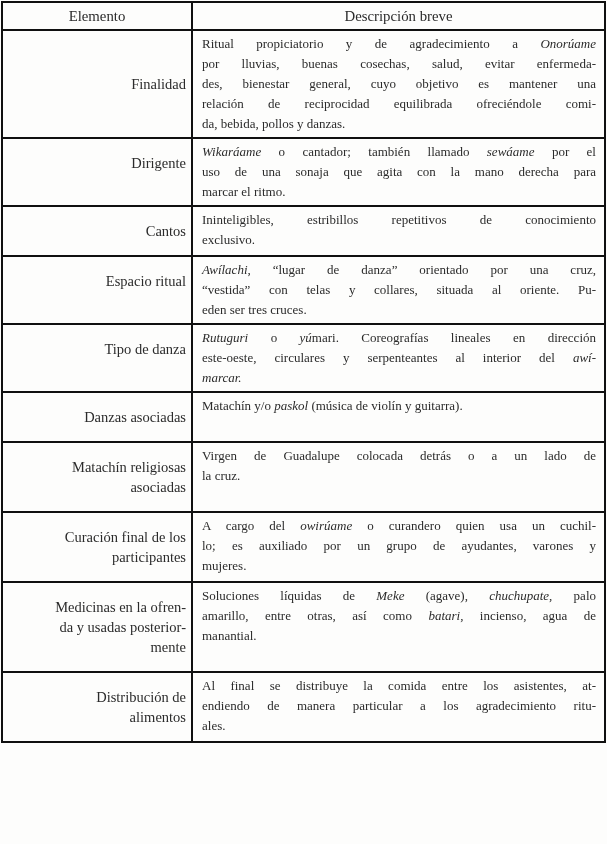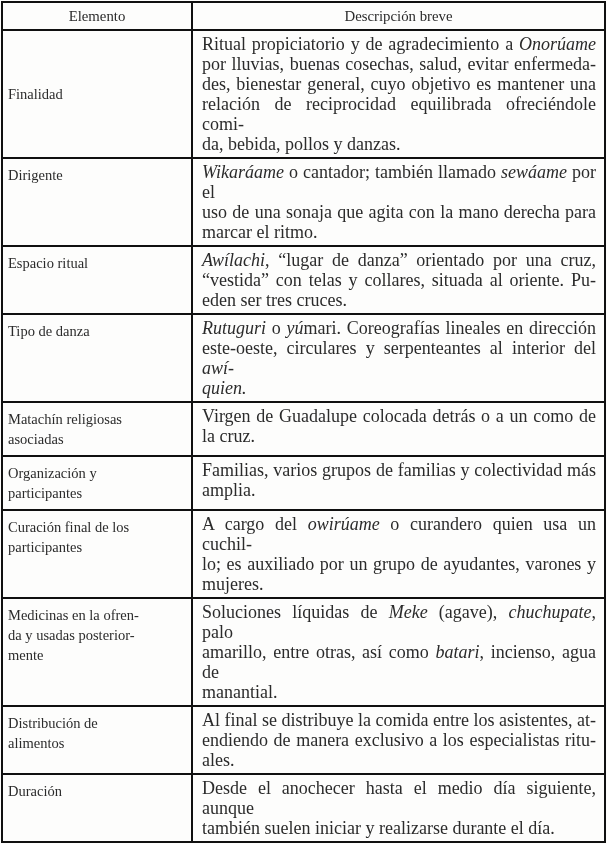--- a/index.html
+++ b/index.html
@@ -30,33 +30,33 @@
   }
   th{
     font-weight:normal;
     font-size:14.8px;
     line-height:20px;
     padding:3px 4px;
     text-align:center;
     color:var(--ink);
   }
   td.el{
-    text-align:left;
-    padding:6px 5px;
+    text-align:right;
+    padding:14px 5px;
   }
   td.el.vmid{vertical-align:middle;}
   td.desc{
     padding:3px 8px 3px 9px;
   }
   .eline{
     font-size:14.5px;
     line-height:20px;
   }
   .dline{
-    font-size:18px;
+    font-size:13px;
     line-height:20px;
     text-align:justify;
   }
   .dline.filled{
     text-align-last:justify;
   }
   .it{font-style:italic;}
 </style>
 </head>
 <body>
@@ -91,56 +91,63 @@
             <div class="eline">Dirigente</div>
           </td>
           <td class="desc">
             <div class="dline filled"><span class="it">Wikaráame</span><span class=""> o cantador; también llamado </span><span class="it">sewáame</span><span class=""> por el</span></div>
             <div class="dline filled"><span class="">uso de una sonaja que agita con la mano derecha para</span></div>
             <div class="dline"><span class="">marcar el ritmo.</span></div>
           </td>
         </tr>
         <tr>
           <td class="el">
+            <div class="eline">Cantos</div>
+          </td>
+          <td class="desc">
+            <div class="dline filled"><span class="">Ininteligibles, estribillos repetitivos de conocimiento</span></div>
+            <div class="dline"><span class="">exclusivo.</span></div>
+          </td>
+        </tr>
+        <tr>
+          <td class="el">
             <div class="eline">Espacio ritual</div>
           </td>
           <td class="desc">
             <div class="dline filled"><span class="it">Awílachi</span><span class="">, “lugar de danza” orientado por una cruz,</span></div>
             <div class="dline filled"><span class="">“vestida” con telas y collares, situada al oriente. Pu-</span></div>
             <div class="dline"><span class="">eden ser tres cruces.</span></div>
           </td>
         </tr>
         <tr>
           <td class="el">
             <div class="eline">Tipo de danza</div>
           </td>
           <td class="desc">
             <div class="dline filled"><span class="it">Rutuguri</span><span class=""> o </span><span class="it">yú</span><span class="">mari. Coreografías lineales en dirección</span></div>
             <div class="dline filled"><span class="">este-oeste, circulares y serpenteantes al interior del </span><span class="it">awí-</span></div>
-            <div class="dline"><span class="it">quien.</span></div>
+            <div class="dline"><span class="it">marcar.</span></div>
+          </td>
+        </tr>
+        <tr>
+          <td class="el">
+            <div class="eline">Danzas asociadas</div>
+          </td>
+          <td class="desc">
+            <div class="dline"><span class="">Matachín y/o </span><span class="it">paskol</span><span class=""> (música de violín y guitarra).</span></div>
           </td>
         </tr>
         <tr>
           <td class="el">
             <div class="eline">Matachín religiosas</div>
             <div class="eline">asociadas</div>
           </td>
           <td class="desc">
-            <div class="dline filled"><span class="">Virgen de Guadalupe colocada detrás o a un como de</span></div>
+            <div class="dline filled"><span class="">Virgen de Guadalupe colocada detrás o a un lado de</span></div>
             <div class="dline"><span class="">la cruz.</span></div>
-          </td>
-        </tr>
-        <tr>
-          <td class="el">
-            <div class="eline">Organización y</div>
-            <div class="eline">participantes</div>
-          </td>
-          <td class="desc">
-            <div class="dline filled"><span class="">Familias, varios grupos de familias y colectividad más</span></div>
-            <div class="dline"><span class="">amplia.</span></div>
           </td>
         </tr>
         <tr>
           <td class="el">
             <div class="eline">Curación final de los</div>
             <div class="eline">participantes</div>
           </td>
           <td class="desc">
             <div class="dline filled"><span class="">A cargo del </span><span class="it">owirúame</span><span class=""> o curandero quien usa un cuchil-</span></div>
             <div class="dline filled"><span class="">lo; es auxiliado por un grupo de ayudantes, varones y</span></div>
@@ -159,28 +166,19 @@
             <div class="dline"><span class="">manantial.</span></div>
           </td>
         </tr>
         <tr>
           <td class="el">
             <div class="eline">Distribución de</div>
             <div class="eline">alimentos</div>
           </td>
           <td class="desc">
             <div class="dline filled"><span class="">Al final se distribuye la comida entre los asistentes, at-</span></div>
-            <div class="dline filled"><span class="">endiendo de manera exclusivo a los especialistas ritu-</span></div>
+            <div class="dline filled"><span class="">endiendo de manera particular a los agradecimiento ritu-</span></div>
             <div class="dline"><span class="">ales.</span></div>
-          </td>
-        </tr>
-        <tr>
-          <td class="el">
-            <div class="eline">Duración</div>
-          </td>
-          <td class="desc">
-            <div class="dline filled"><span class="">Desde el anochecer hasta el medio día siguiente, aunque</span></div>
-            <div class="dline"><span class="">también suelen iniciar y realizarse durante el día.</span></div>
           </td>
         </tr>
       </tbody>
   </table>
 </div>
 
 </body></html>

